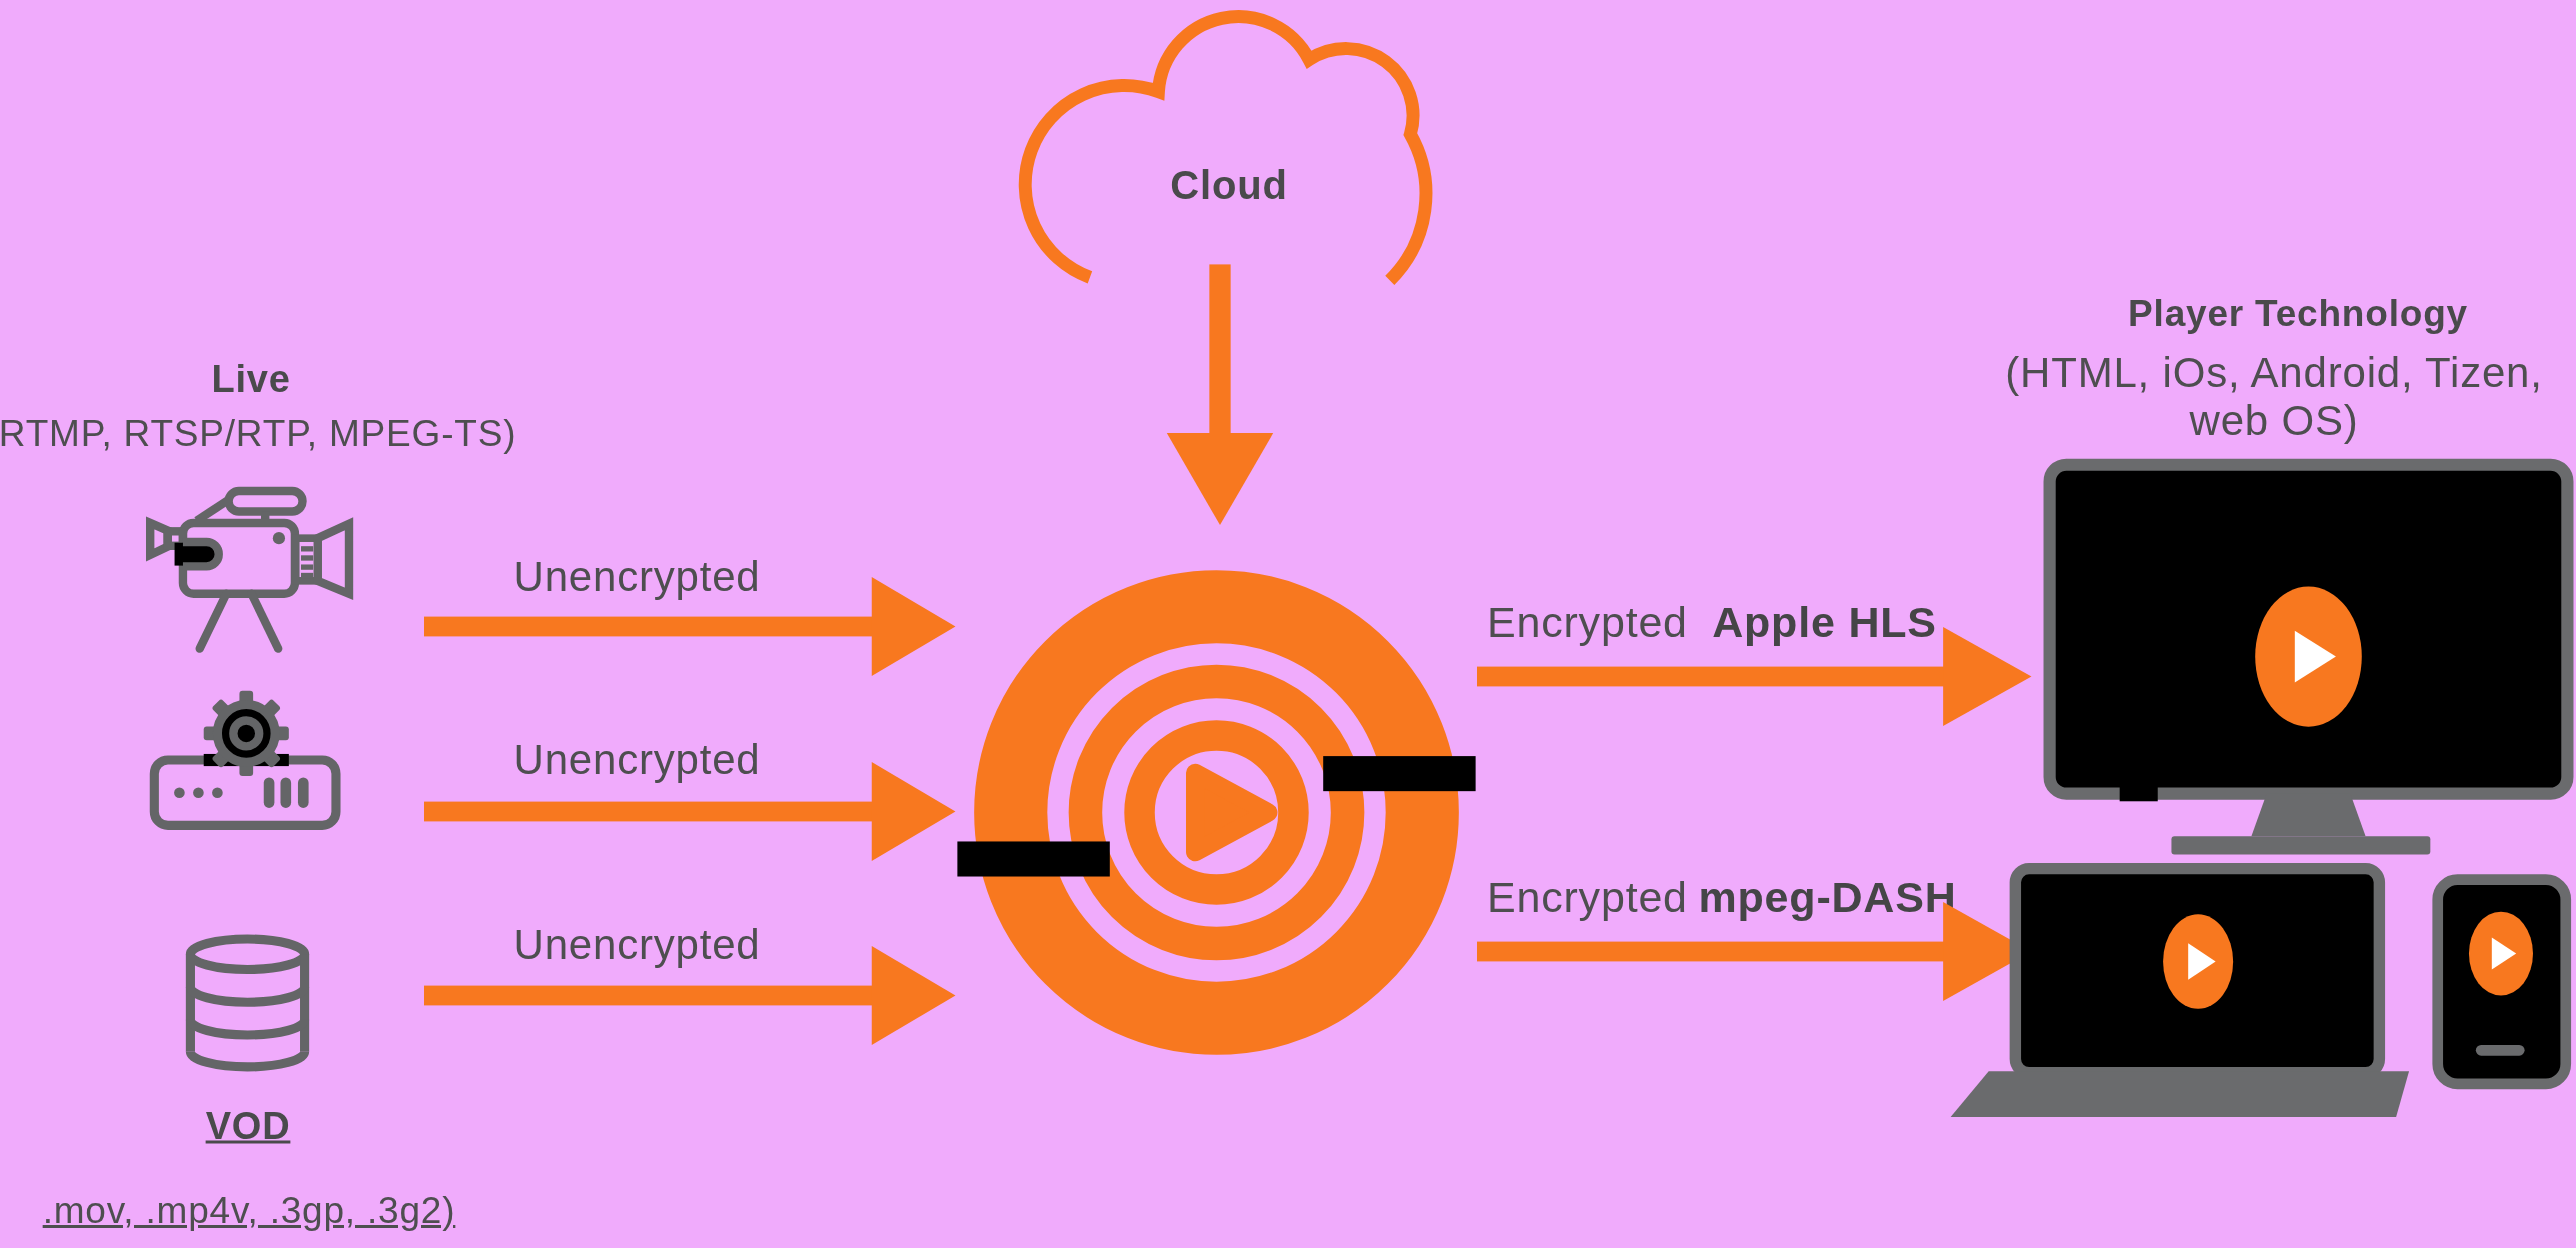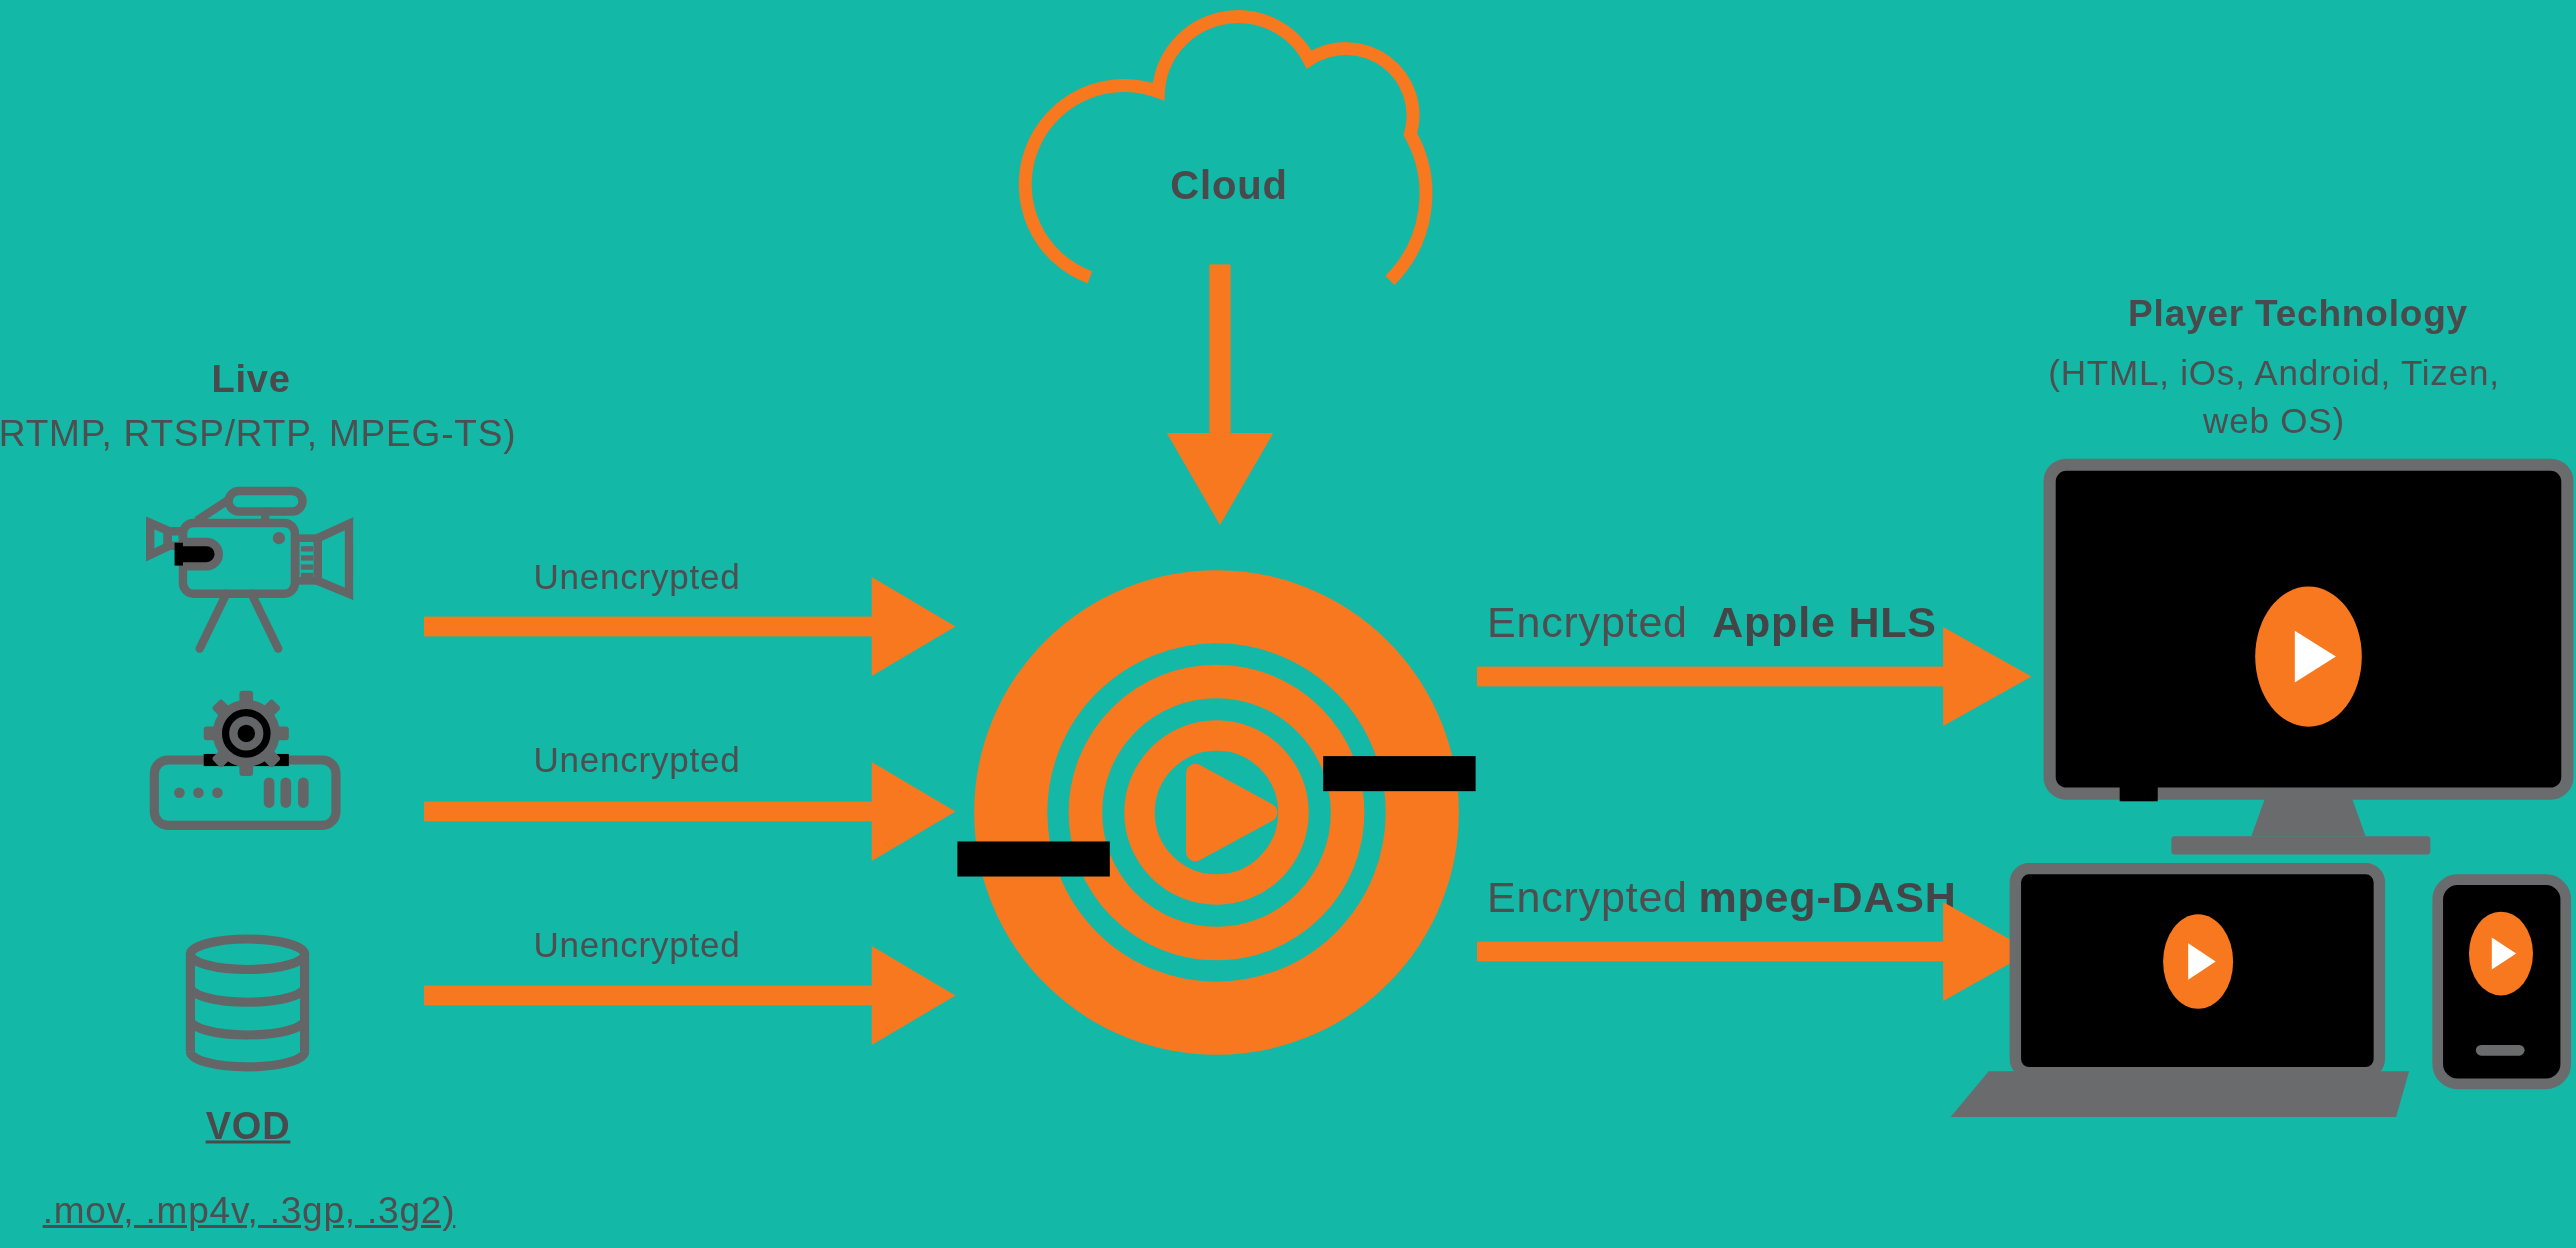--- a/index.html
+++ b/index.html
@@ -1,23 +1,23 @@
 <!DOCTYPE html>
 <html style="font-size:12.2px"><head>
 <meta charset="utf-8">
 <style>
   html,body{margin:0;padding:0;background:#000;}
   #canvas{
-    position:relative;width:2576px;height:1249px;background:#14b8a6;overflow:hidden;
+    position:relative;width:2576px;height:1249px;background:#f0abfc;overflow:hidden;
     font-family:"Liberation Sans", sans-serif;color:#4E4E50;
   }
   .abs{position:absolute;}
   .ctr{transform:translate(-50%,-50%);white-space:nowrap;}
   .vctr{transform:translateY(-50%);white-space:nowrap;}
-  .lbl{font-size:35px;color:#4E4E50;letter-spacing:0.8px;}
+  .lbl{font-size:42px;color:#4E4E50;letter-spacing:0.8px;}
   .lbl-b{font-size:38px;font-weight:bold;color:#4A4A4C;letter-spacing:0.8px;}
   .sub{font-size:37px;color:#4E4E50;letter-spacing:0.8px;}
   .flow-lbl{font-size:43px;color:#4E4E50;letter-spacing:0.8px;display:flex;align-items:flex-start;}
   .flow-proto{font-weight:bold;color:#454547;}
   .orange{fill:#F8781F;}
   svg{display:block;overflow:visible;}
 </style>
 </head>
 <body>
 

